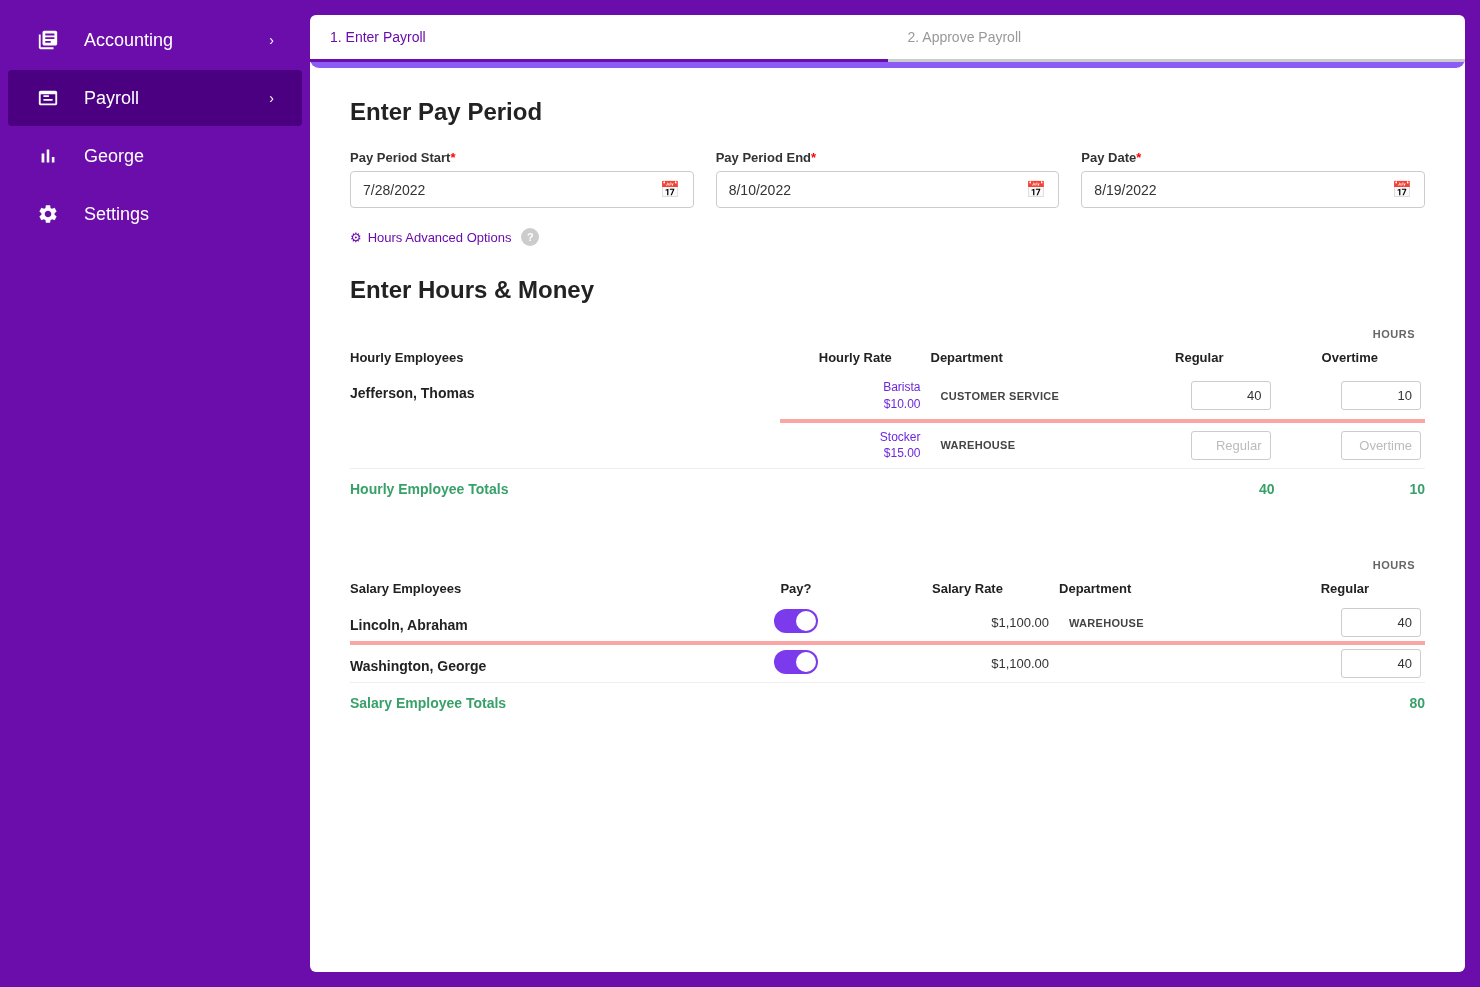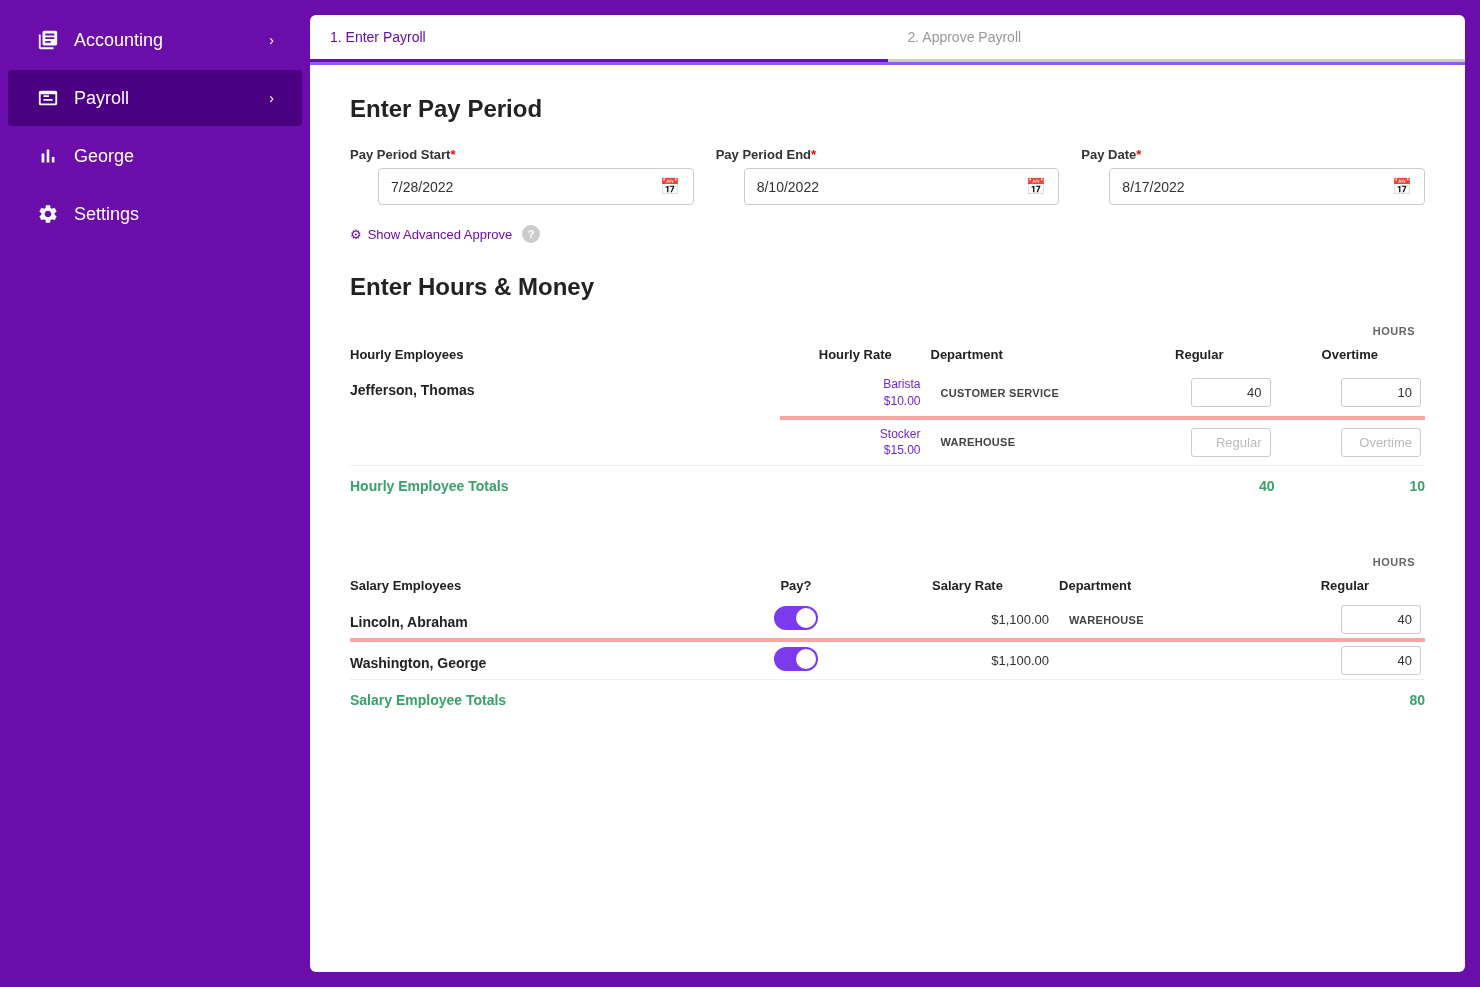--- a/index.html
+++ b/index.html
@@ -27,21 +27,21 @@
       cursor: pointer;
       font-size: 18px;
       font-weight: 500;
       border-radius: 4px;
       margin: 2px 8px;
     }
     .sidebar-item.active { background: #4a0080; }
     .sidebar-item-left {
       display: flex;
       align-items: center;
-      gap: 14px;
+      gap: 24px;
     }
     .sidebar-icon {
       width: 24px;
       height: 24px;
       display: flex;
       align-items: center;
       justify-content: center;
       color: #fff;
     }
     .chevron-icon {
@@ -54,21 +54,22 @@
       flex: 1;
       background: #fff;
       margin: 15px 15px 15px 0;
       border-radius: 6px;
       overflow: auto;
     }
 
     
     .steps-bar {
       display: flex;
-      border-bottom: 3px solid #8b5cf6;
+      border-bottom: 6px solid #8b5cf6;
+      border-radius: 9px;
     }
     .step {
       flex: 1;
       padding: 14px 20px;
       font-size: 14px;
       color: #888;
       border-bottom: 3px solid transparent;
     }
     .step.active {
       color: #6b0dab;
@@ -113,21 +114,20 @@
     .date-input {
       display: flex;
       align-items: center;
       border: 1px solid #ccc;
       border-radius: 4px;
       padding: 8px 12px;
       font-size: 14px;
       color: #333;
       background: #fff;
       justify-content: space-between;
-      margin-left: 28px;
     }
     .calendar-icon {
       color: #7c3aed;
       font-size: 16px;
     }
 
     
     .advanced-options-row {
       display: flex;
       align-items: center;
@@ -380,30 +380,30 @@
           <span>8/10/2022</span>
           <span class="calendar-icon">📅</span>
         </div>
       </div>
 
       <div class="field-group">
         <div class="field-label">
           <span>Pay Date</span><span class="required">*</span>
         </div>
         <div class="date-input">
-          <span>8/17/2022</span>
+          <span>8/19/2022</span>
           <span class="calendar-icon">📅</span>
         </div>
       </div>
     </div>
 
     <div class="advanced-options-row">
       <div class="advanced-options-link">
         <span style="color:#6b0dab;">⚙</span>
-        <span>Show Advanced Approve</span>
+        <span>Hours Advanced Options</span>
       </div>
       <div class="help-icon">?</div>
     </div>
 
     <div class="hours-money-section">
       <div class="section-title">Enter Hours &amp; Money</div>
 
       <table class="hours-table">
         <thead>
           <tr class="hours-label-row">

